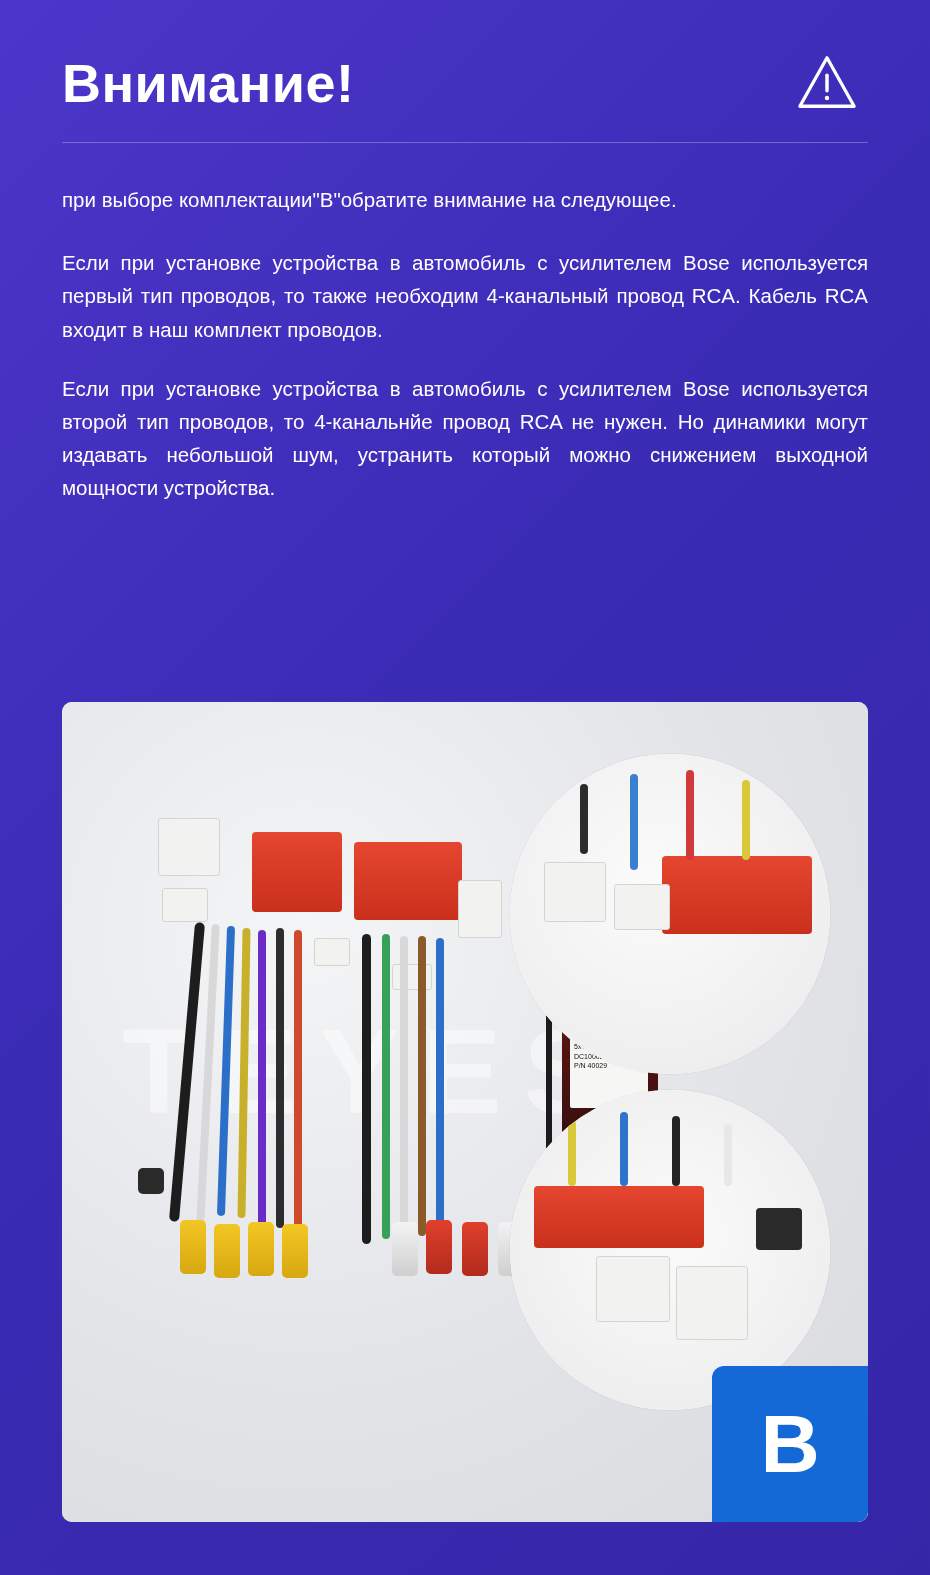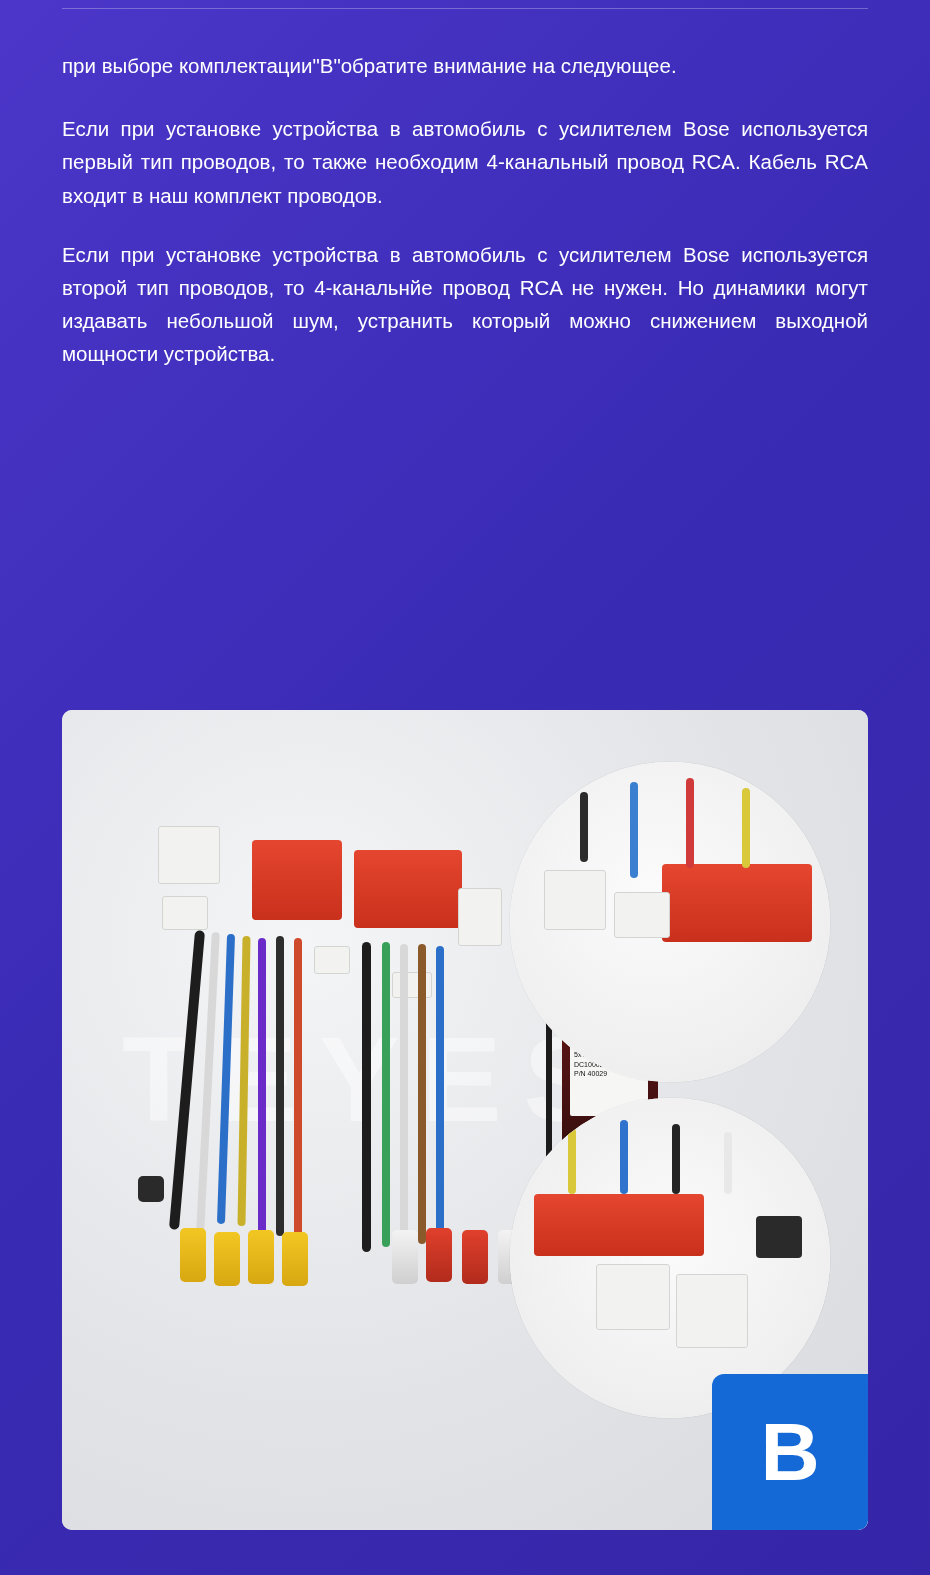--- a/index.html
+++ b/index.html
@@ -149,20 +149,30 @@
     font-weight: bold;
     color: #ffffff;
     line-height: 1;
   }
 </style>
 </head>
 <body>
 
 <div class="page">
 
+  <div class="header">
+    <div class="title">Внимание!</div>
+    <span class="warn-icon">
+      <svg viewBox="0 0 64 64" width="62" height="62" aria-hidden="true">
+        <path d="M32 6 L60 56 L4 56 Z" fill="none" stroke="#ffffff" stroke-width="3.4" stroke-linejoin="round"></path>
+        <line x1="32" y1="24" x2="32" y2="40" stroke="#ffffff" stroke-width="3.6" stroke-linecap="round"></line>
+        <circle cx="32" cy="47.5" r="2.3" fill="#ffffff"></circle>
+      </svg>
+    </span>
+  </div>
   <div class="divider"></div>
 
   <div class="content">
     <p class="para lead">при выборе комплектации"B"обратите внимание на следующее.</p>
     <p class="para justify">Если при установке устройства в автомобиль с усилителем Bose используется первый тип проводов, то также необходим 4-канальный провод RCA. Кабель RCA входит в наш комплект проводов.</p>
     <p class="para justify">Если при установке устройства в автомобиль с усилителем Bose используется второй тип проводов, то 4-канальнйе провод RCA не нужен. Но динамики могут издавать небольшой шум, устранить который можно снижением выходной мощности устройства.</p>
   </div>
 
   <div class="photo-wrap">
     <div class="photo">

